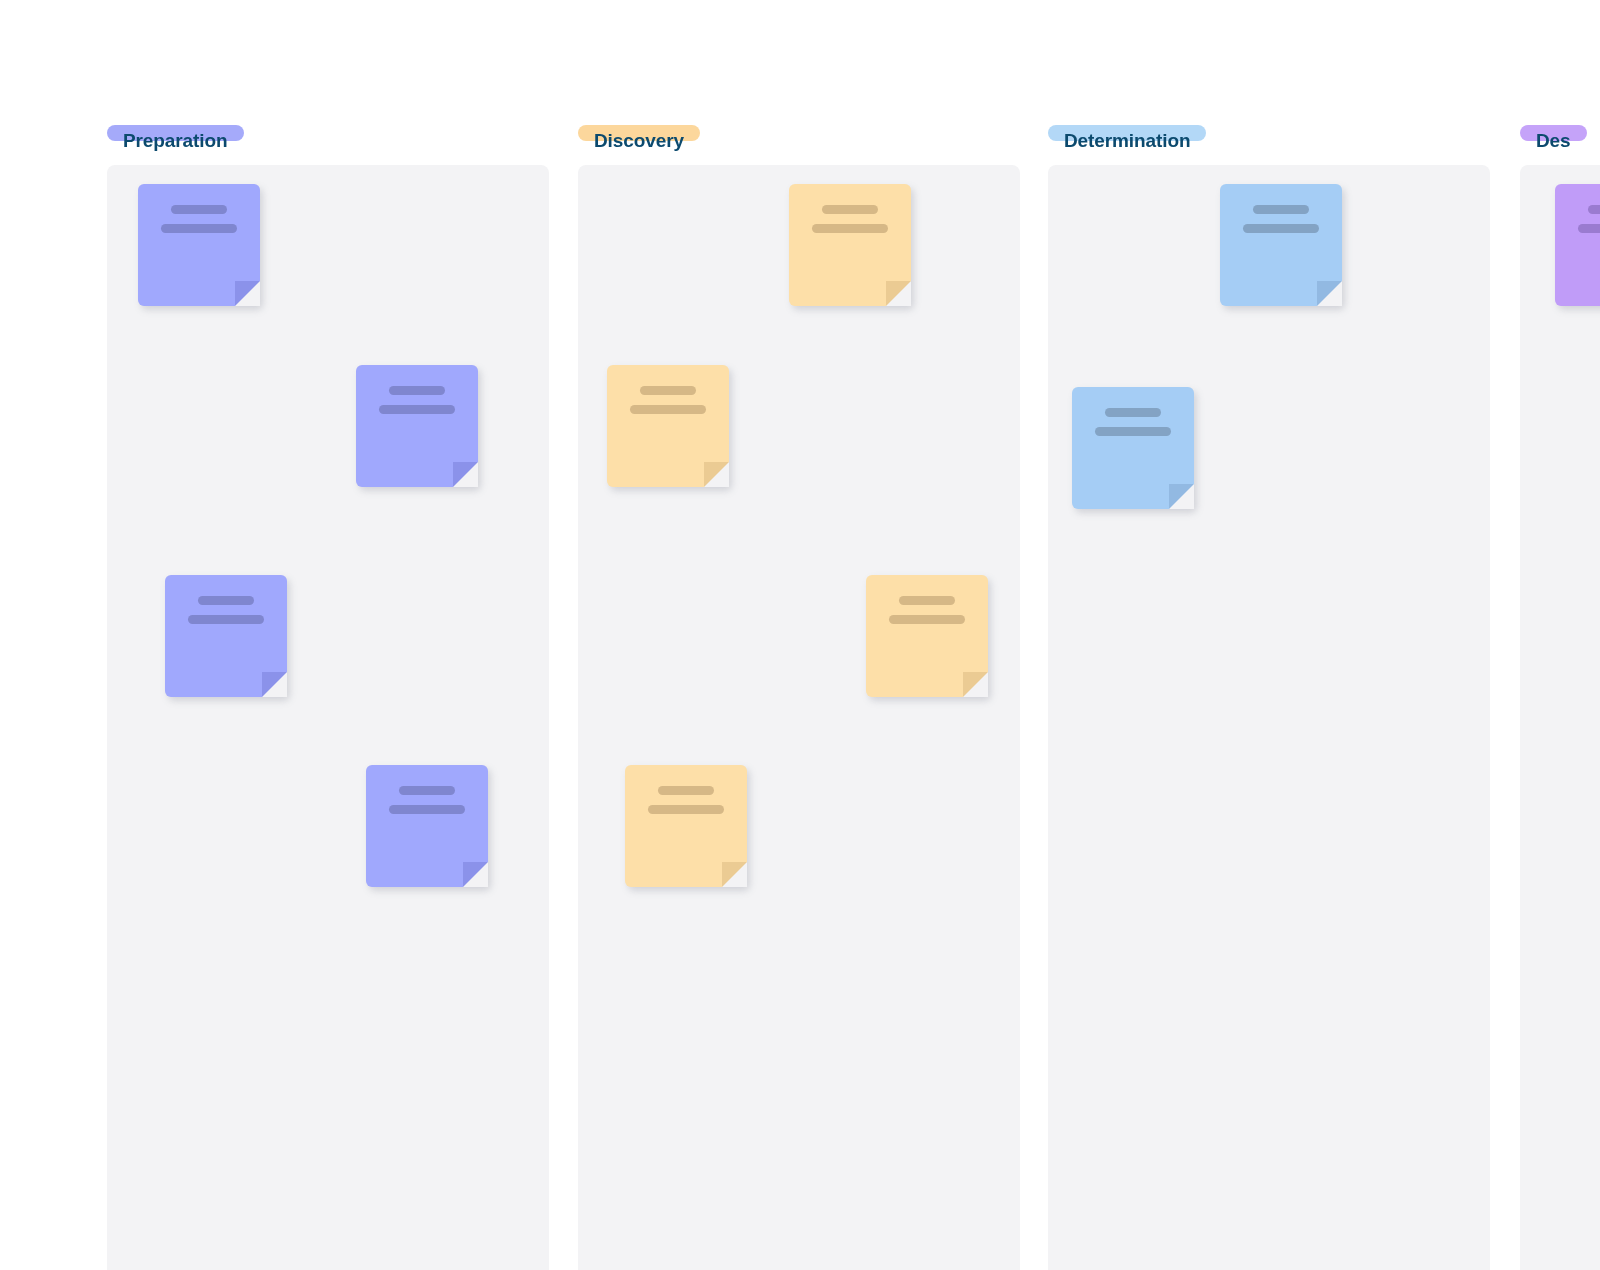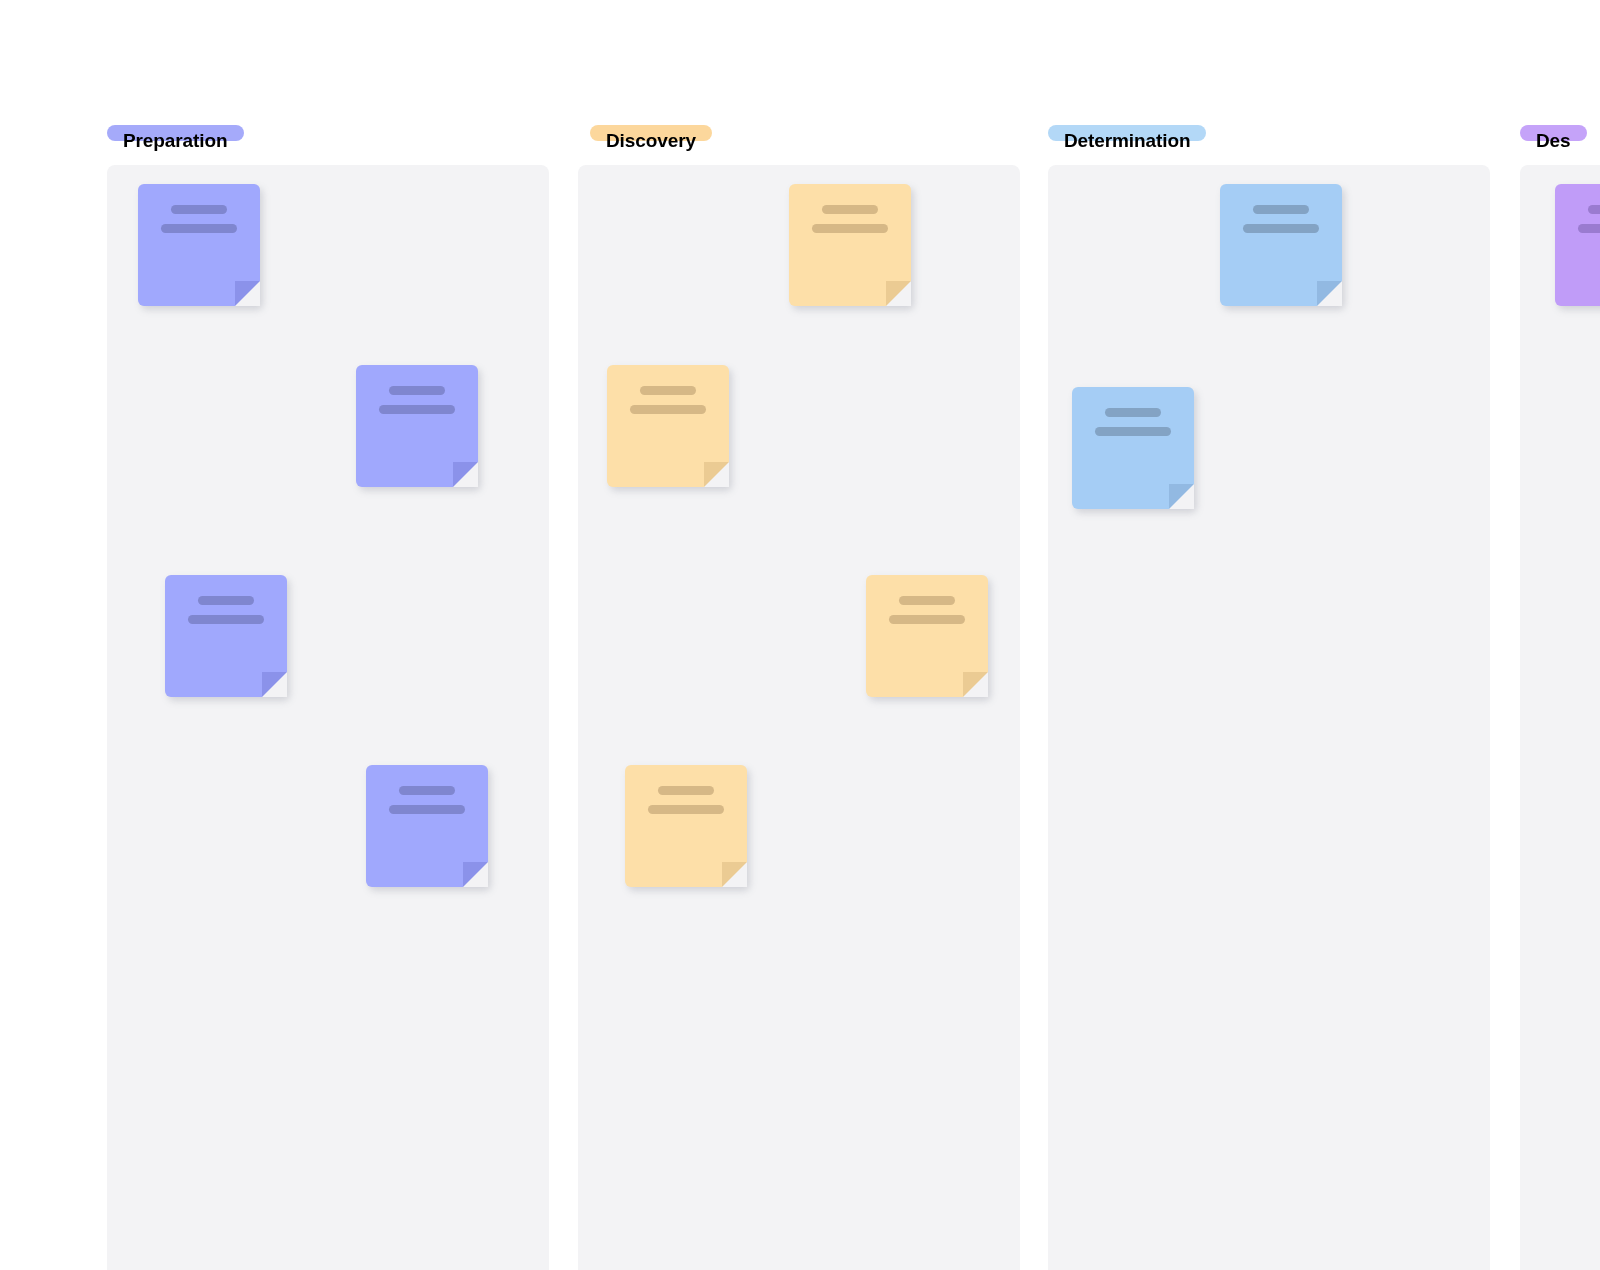--- a/index.html
+++ b/index.html
@@ -32,21 +32,21 @@
   .column-header {
     position: absolute;
     left: 0;
     top: 0;
     height: 16px;
     line-height: 32px;
     padding: 0 16px;
     border-radius: 16px;
     font-size: 19px;
     font-weight: bold;
-    color: #000000;
+    color: #0c4a6e;
     white-space: nowrap;
     letter-spacing: -0.1px;
     box-sizing: border-box;
   }
 
   .column-body {
     position: absolute;
     left: 0;
     top: 40px;
     background: #f3f3f5;
@@ -124,21 +124,21 @@
           <div class="note-fold" style="background: rgb(139, 146, 234);"></div>
         </div>
         <div class="note" style="left: 259px; top: 600px; background: rgb(160, 168, 253);">
           <div class="note-line l1" style="background: rgb(127, 134, 207);"></div>
           <div class="note-line l2" style="background: rgb(127, 134, 207);"></div>
           <div class="note-fold" style="background: rgb(139, 146, 234);"></div>
         </div>
       </div>
     </div>
     <div class="column" style="left: 578px;">
-      <div class="column-header" style="background: rgb(252, 215, 156); margin-left: 12px;">Discovery</div>
+      <div class="column-header" style="background: rgb(252, 215, 156);">Discovery</div>
       <div class="column-body" style="width: 442px; background: rgb(243, 243, 245);">
         <div class="note" style="left: 211px; top: 19px; background: rgb(253, 223, 168);">
           <div class="note-line l1" style="background: rgb(214, 184, 134);"></div>
           <div class="note-line l2" style="background: rgb(214, 184, 134);"></div>
           <div class="note-fold" style="background: rgb(235, 203, 147);"></div>
         </div>
         <div class="note" style="left: 29px; top: 200px; background: rgb(253, 223, 168);">
           <div class="note-line l1" style="background: rgb(214, 184, 134);"></div>
           <div class="note-line l2" style="background: rgb(214, 184, 134);"></div>
           <div class="note-fold" style="background: rgb(235, 203, 147);"></div>

